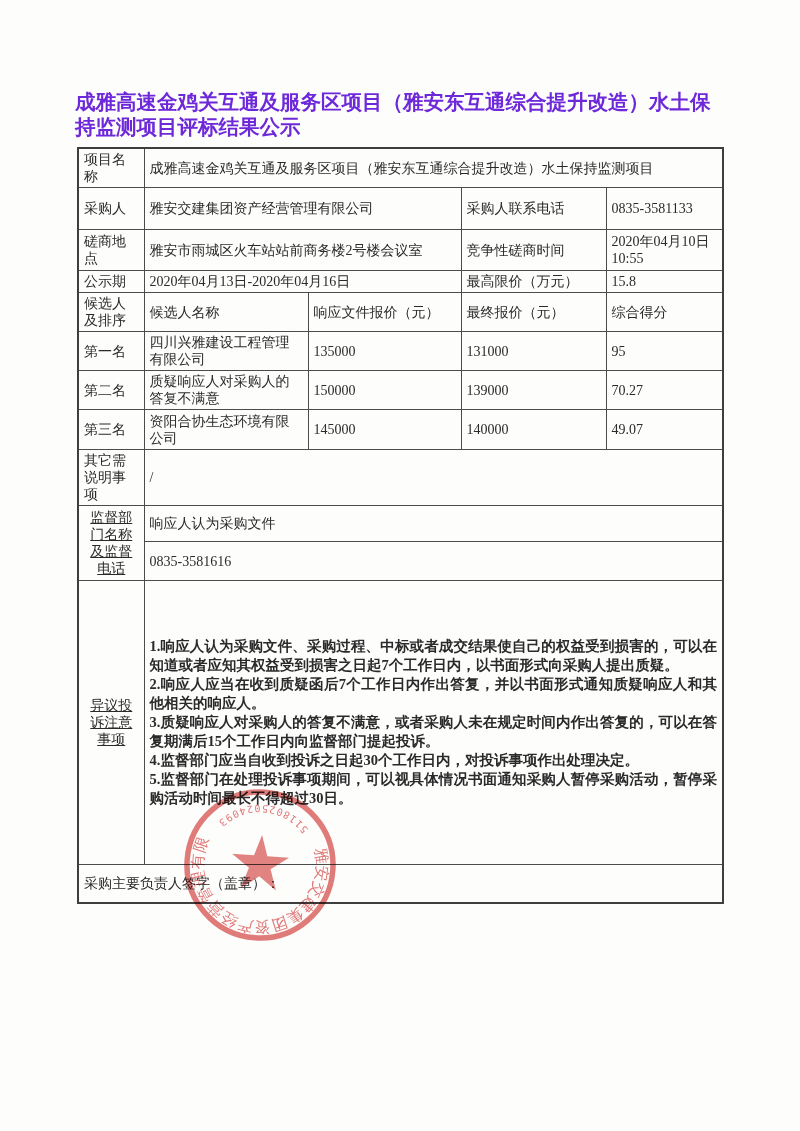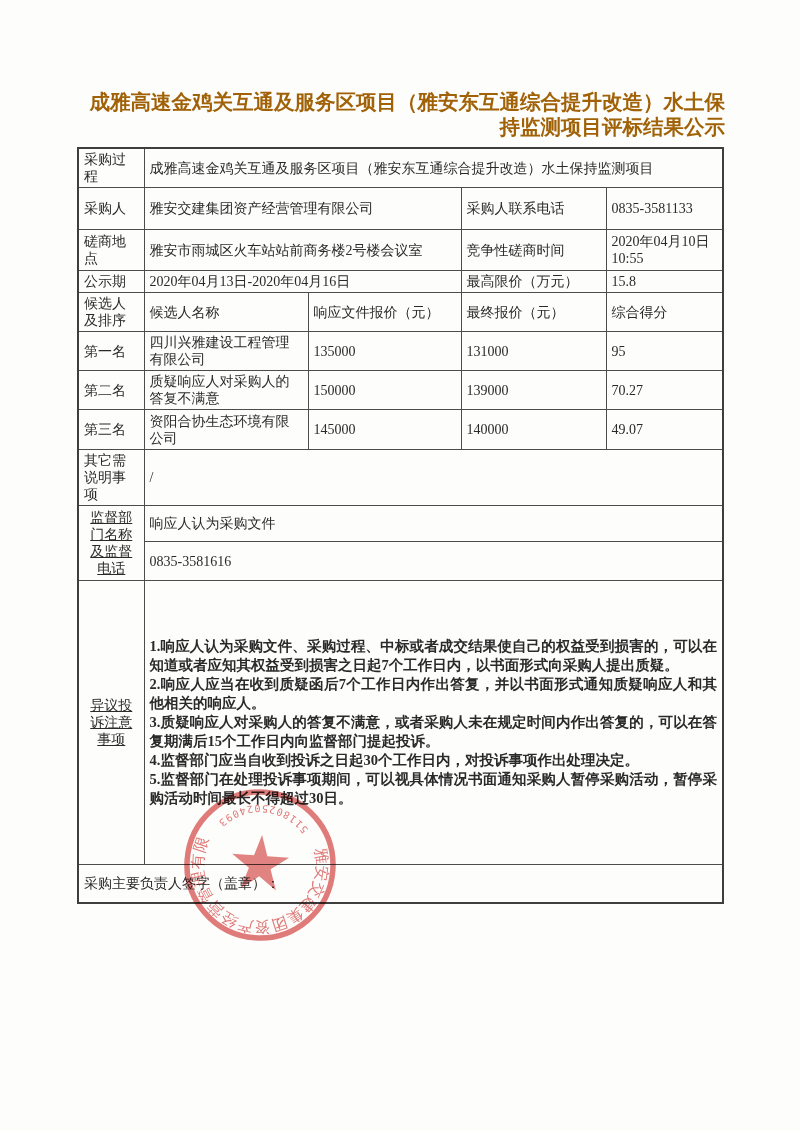--- a/index.html
+++ b/index.html
@@ -12,23 +12,23 @@
     font-family:"Liberation Serif","DejaVu Serif",serif;
     color:#262626;
   }
   .title{
     position:absolute;
     top:90px;left:75px;width:650px;
     margin:0;
     font-size:20.5px;
     font-weight:bold;
     line-height:25px;
-    text-align:right;
+    text-align:left;
     letter-spacing:0px;
-    color:#a16207;
+    color:#6d28d9;
   }
   table.doc{
     position:absolute;
     left:77px;top:147px;
     width:645px;
     border-collapse:collapse;
     table-layout:fixed;
     border:2px solid #3e3e3e;
   }
   table.doc td{
@@ -67,21 +67,21 @@
     <colgroup>
       <col style="width:66px">
         <col style="width:164px">
         <col style="width:153px">
         <col style="width:145px">
         <col style="width:117px">
     </colgroup>
 
     <tbody>
         <tr style="height:35px">
-      <td class="lbl">采购过程</td>
+      <td class="lbl">项目名称</td>
       <td colspan="4">成雅高速金鸡关互通及服务区项目（雅安东互通综合提升改造）水土保持监测项目</td>
     </tr>
 
     <tr style="height:42px">
       <td class="lbl">采购人</td>
       <td colspan="2">雅安交建集团资产经营管理有限公司</td>
       <td class="ctr">采购人联系电话</td>
       <td class="ctr">0835-3581133</td>
     </tr>
 

